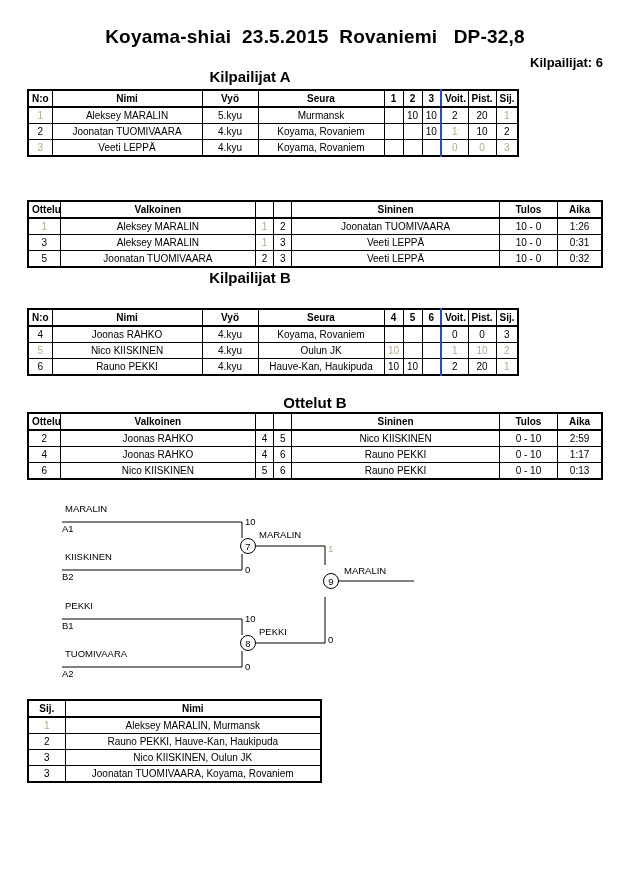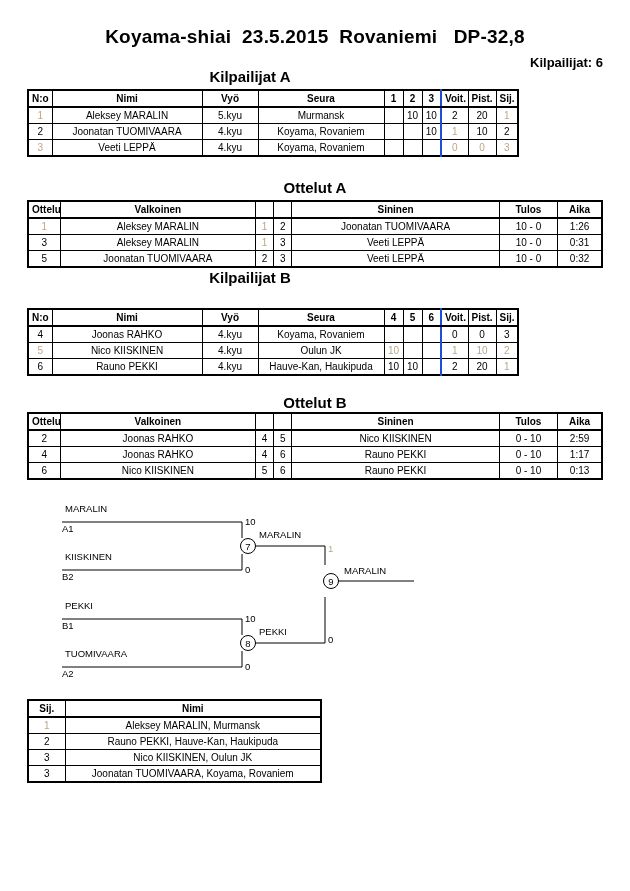--- a/index.html
+++ b/index.html
@@ -181,21 +181,20 @@
         <td class="c"></td>
         <td class="c"></td>
         <td class="c"></td>
         <td class="c sep-left faint">0</td>
         <td class="c faint">0</td>
         <td class="c faint">3</td>
       </tr>
     </tbody>
   </table>
 
-  <div class="caption" style="top:179px; left:215px; width:200px;">Ottelut A</div>
 
   <table class="outer" style="top:200px; left:27px; width:576px;">
     <colgroup>
       <col style="width:32px">
         <col style="width:194px">
         <col style="width:18px">
         <col style="width:18px">
       <col style="width:206px">
         <col style="width:58px">
         <col style="width:44px">

